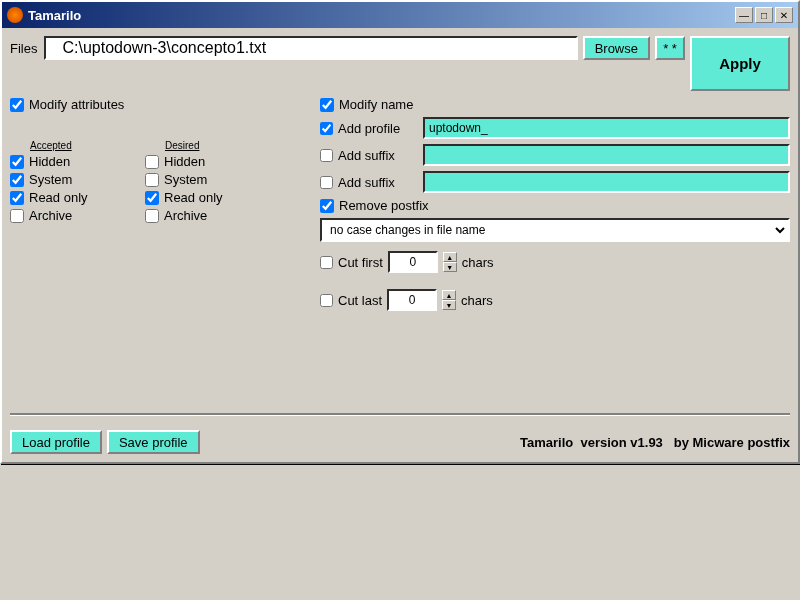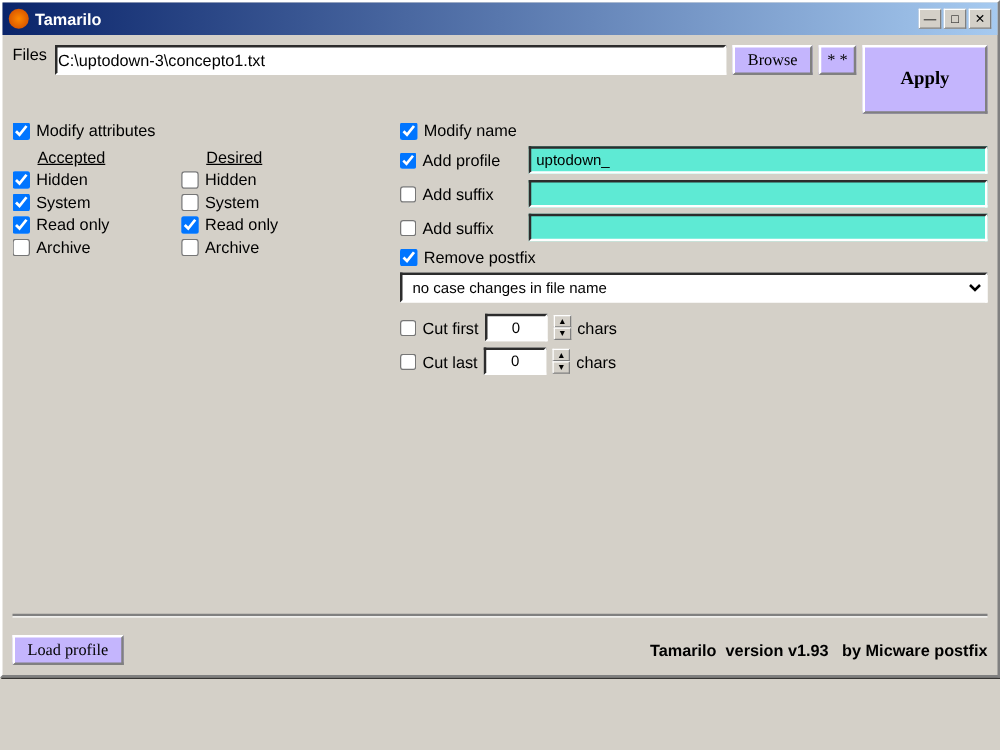--- a/index.html
+++ b/index.html
@@ -6,21 +6,21 @@
     body {
       font-family: 'Tahoma', 'Arial', sans-serif;
       font-size: 13px;
       background: #d4d0c8;
       width: 800px;
       height: 600px;
       overflow: hidden;
     }
     .window {
       width: 800px;
-      height: 542px;
+      height: 464px;
       background: #d4d0c8;
       border: 2px solid #ffffff;
       border-bottom-color: #808080;
       border-right-color: #808080;
       box-shadow: 1px 1px 0 #000;
       display: flex;
       flex-direction: column;
     }
     .title-bar {
       background: linear-gradient(to right, #0a246a, #a6caf0);
@@ -80,36 +80,35 @@
     }
     .files-input {
       flex: 1;
       height: 24px;
       border: 2px inset #d4d0c8;
       border-top-color: #808080;
       border-left-color: #808080;
       border-bottom-color: #ffffff;
       border-right-color: #ffffff;
       background: white;
-      padding: 2px 0;
-      font-size: 13px;
+      padding: 2px 16px;
+      font-size: 16px;
     }
     .btn {
       height: 24px;
-      background: #c4b5fd;
+      background: #5eead4;
       border: 2px solid;
       border-top-color: #ffffff;
       border-left-color: #ffffff;
       border-bottom-color: #808080;
       border-right-color: #808080;
       padding: 0 10px;
       cursor: pointer;
       font-size: 13px;
       white-space: nowrap;
-      font-family: Liberation Serif, serif;
     }
     .btn.apply {
       font-weight: bold;
       font-size: 15px;
       height: 55px;
       width: 100px;
     }
     .btn-dots {
       width: 30px;
       padding: 0 4px;
@@ -141,23 +140,24 @@
       font-size: 13px;
     }
     .underline { text-decoration: underline; }
     .attr-grid {
       display: grid;
       grid-template-columns: 130px 130px;
       gap: 3px 5px;
       margin-top: 2px;
     }
     .col-header {
-      font-size: 13px;
+      font-size: 10px;
       text-decoration: underline;
       padding-left: 20px;
+      margin-top: 22px;
     }
     
     .right-panel {
       flex: 1;
       display: flex;
       flex-direction: column;
       gap: 5px;
     }
     .prefix-row {
       display: flex;
@@ -194,21 +194,21 @@
       border-bottom-color: #ffffff;
       border-right-color: #ffffff;
       background: white;
       font-size: 12px;
       padding: 2px 4px;
       cursor: pointer;
     }
     .cut-section {
       display: flex;
       flex-direction: column;
-      gap: 5px;
+      gap: 16px;
       margin-top: 4px;
     }
     .cut-row {
       display: flex;
       align-items: center;
       gap: 5px;
     }
     .cut-input {
       width: 50px;
       height: 22px;
@@ -271,20 +271,21 @@
     }
     .files-left {
       display: flex;
       flex-direction: column;
       justify-content: flex-start;
       gap: 5px;
       flex: 1;
     }
     .files-input-row {
       display: flex;
+      align-items: center;
       gap: 5px;
     }
   </style>
 </head>
 <body>
 
 <div class="window">
 
   <div class="title-bar">
     <div class="title-bar-left">
@@ -424,20 +425,21 @@
           </div>
         </div>
       </div>
     </div>
 
     <hr class="separator">
 
     <div class="bottom-bar">
       <div class="bottom-buttons">
         <button class="btn">Load profile</button>
+        <button class="btn">Save profile</button>
       </div>
       <span class="version-text">
         <strong>Tamarilo</strong>
         &nbsp;<span>version v1.93</span>
         &nbsp;&nbsp;<span>by Micware postfix</span>
       </span>
     </div>
   </div>
 </div>
 

